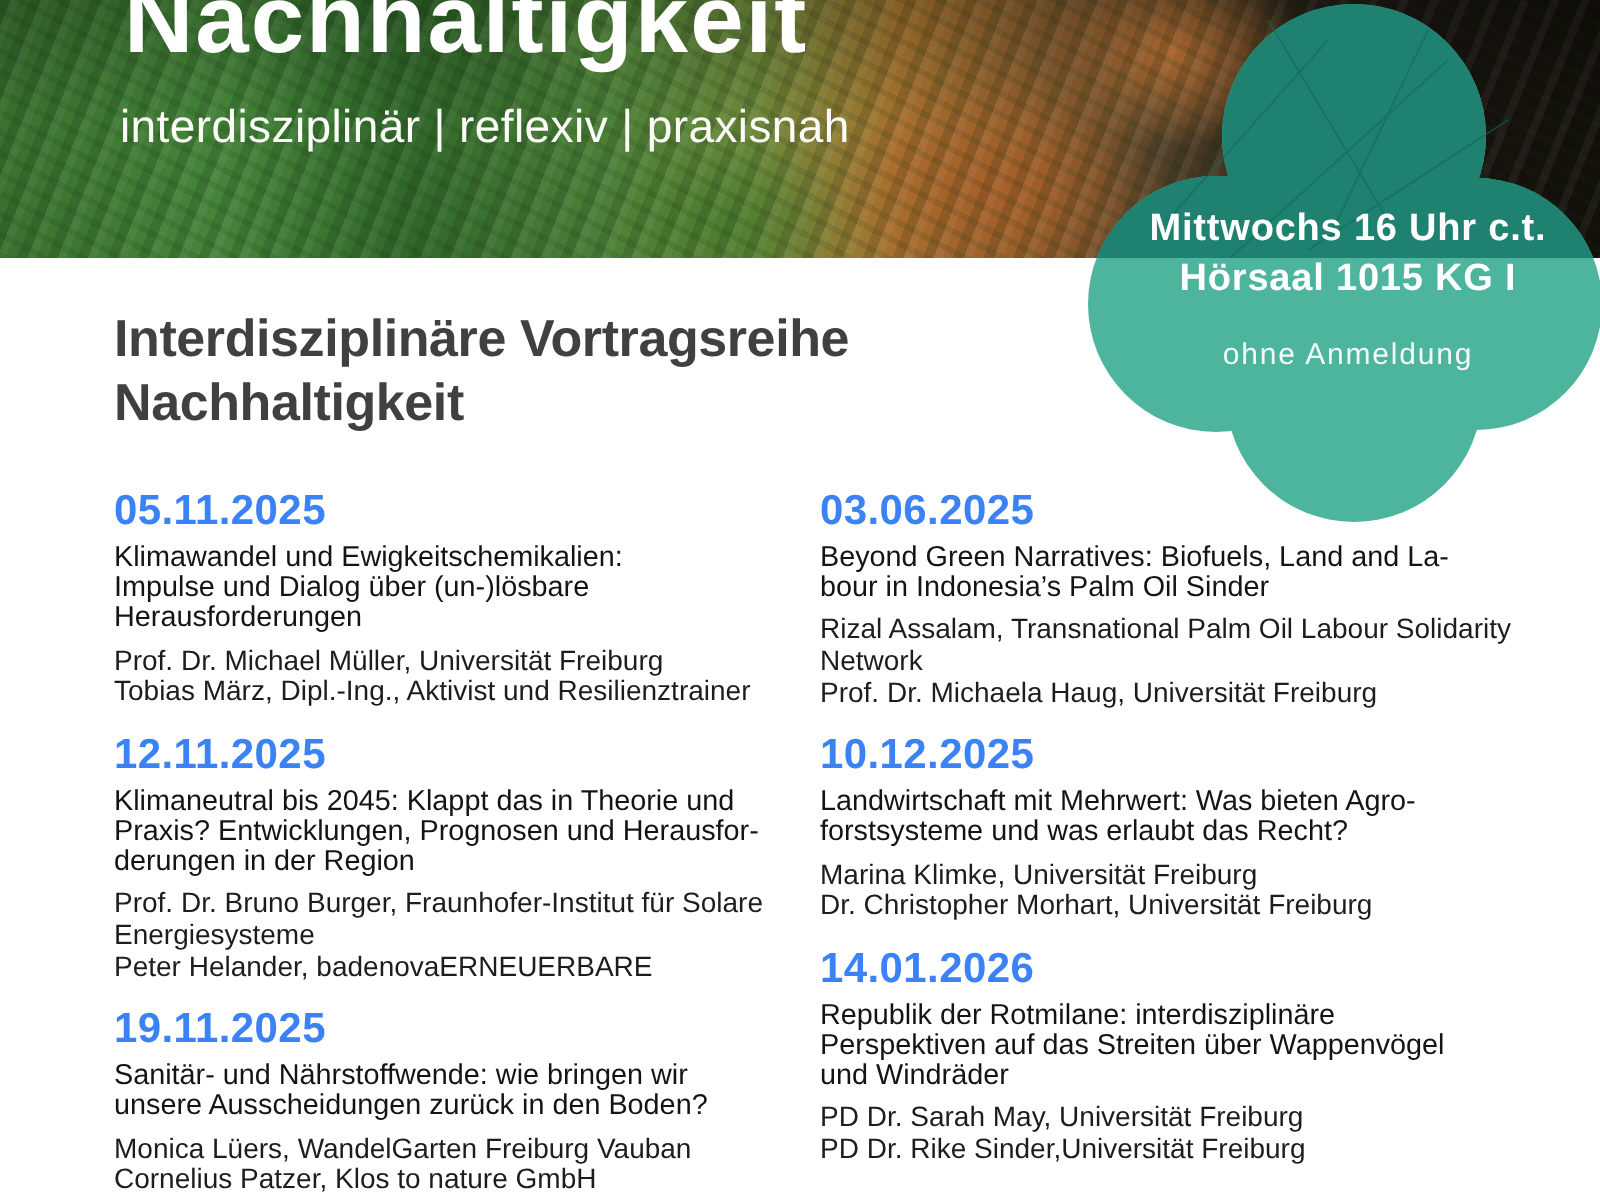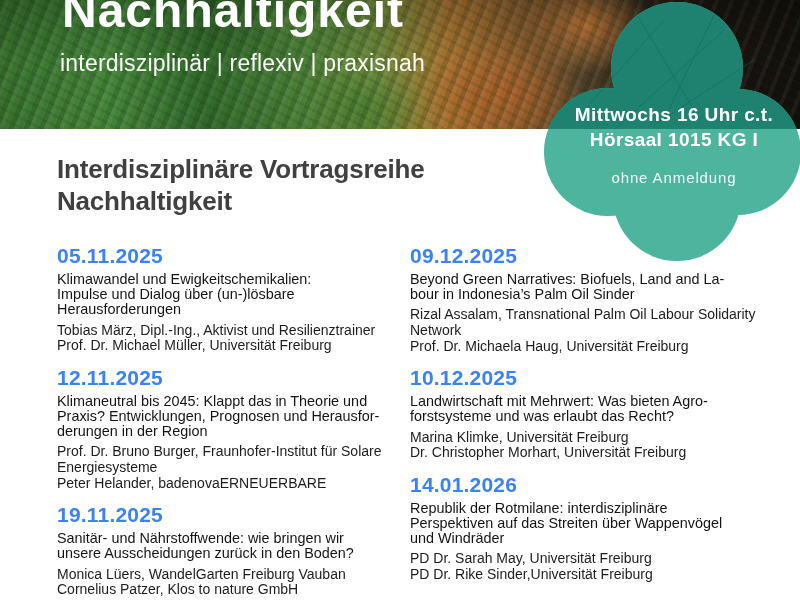--- a/index.html
+++ b/index.html
@@ -102,22 +102,22 @@
     <div class="col">
 
       <article class="entry">
         <div class="date">05.11.2025</div>
         <div class="titles">
           <div class="tl">Klimawandel und Ewigkeitschemikalien:</div>
           <div class="tl">Impulse und Dialog über (un-)lösbare</div>
           <div class="tl">Herausforderungen</div>
         </div>
         <div class="speakers">
+          <div class="sl">Prof. Dr. Michael Müller, Universität Freiburg</div>
           <div class="sl">Tobias März, Dipl.-Ing., Aktivist und Resilienztrainer</div>
-          <div class="sl">Prof. Dr. Michael Müller, Universität Freiburg</div>
         </div>
       </article>
 
       <article class="entry">
         <div class="date">12.11.2025</div>
         <div class="titles">
           <div class="tl">Klimaneutral bis 2045: Klappt das in Theorie und</div>
           <div class="tl">Praxis? Entwicklungen, Prognosen und Herausfor-</div>
           <div class="tl">derungen in der Region</div>
         </div>
@@ -138,21 +138,21 @@
           <div class="sl">Monica Lüers, WandelGarten Freiburg Vauban</div>
           <div class="sl">Cornelius Patzer, Klos to nature GmbH</div>
         </div>
       </article>
 
     </div>
 
     <div class="col">
 
       <article class="entry">
-        <div class="date">09.12.2025</div>
+        <div class="date">03.06.2025</div>
         <div class="titles">
           <div class="tl">Beyond Green Narratives: Biofuels, Land and La-</div>
           <div class="tl">bour in Indonesia’s Palm Oil Sinder</div>
         </div>
         <div class="speakers">
           <div class="sl">Rizal Assalam, Transnational Palm Oil Labour Solidarity</div>
           <div class="sl">Network</div>
           <div class="sl">Prof. Dr. Michaela Haug, Universität Freiburg</div>
         </div>
       </article>

